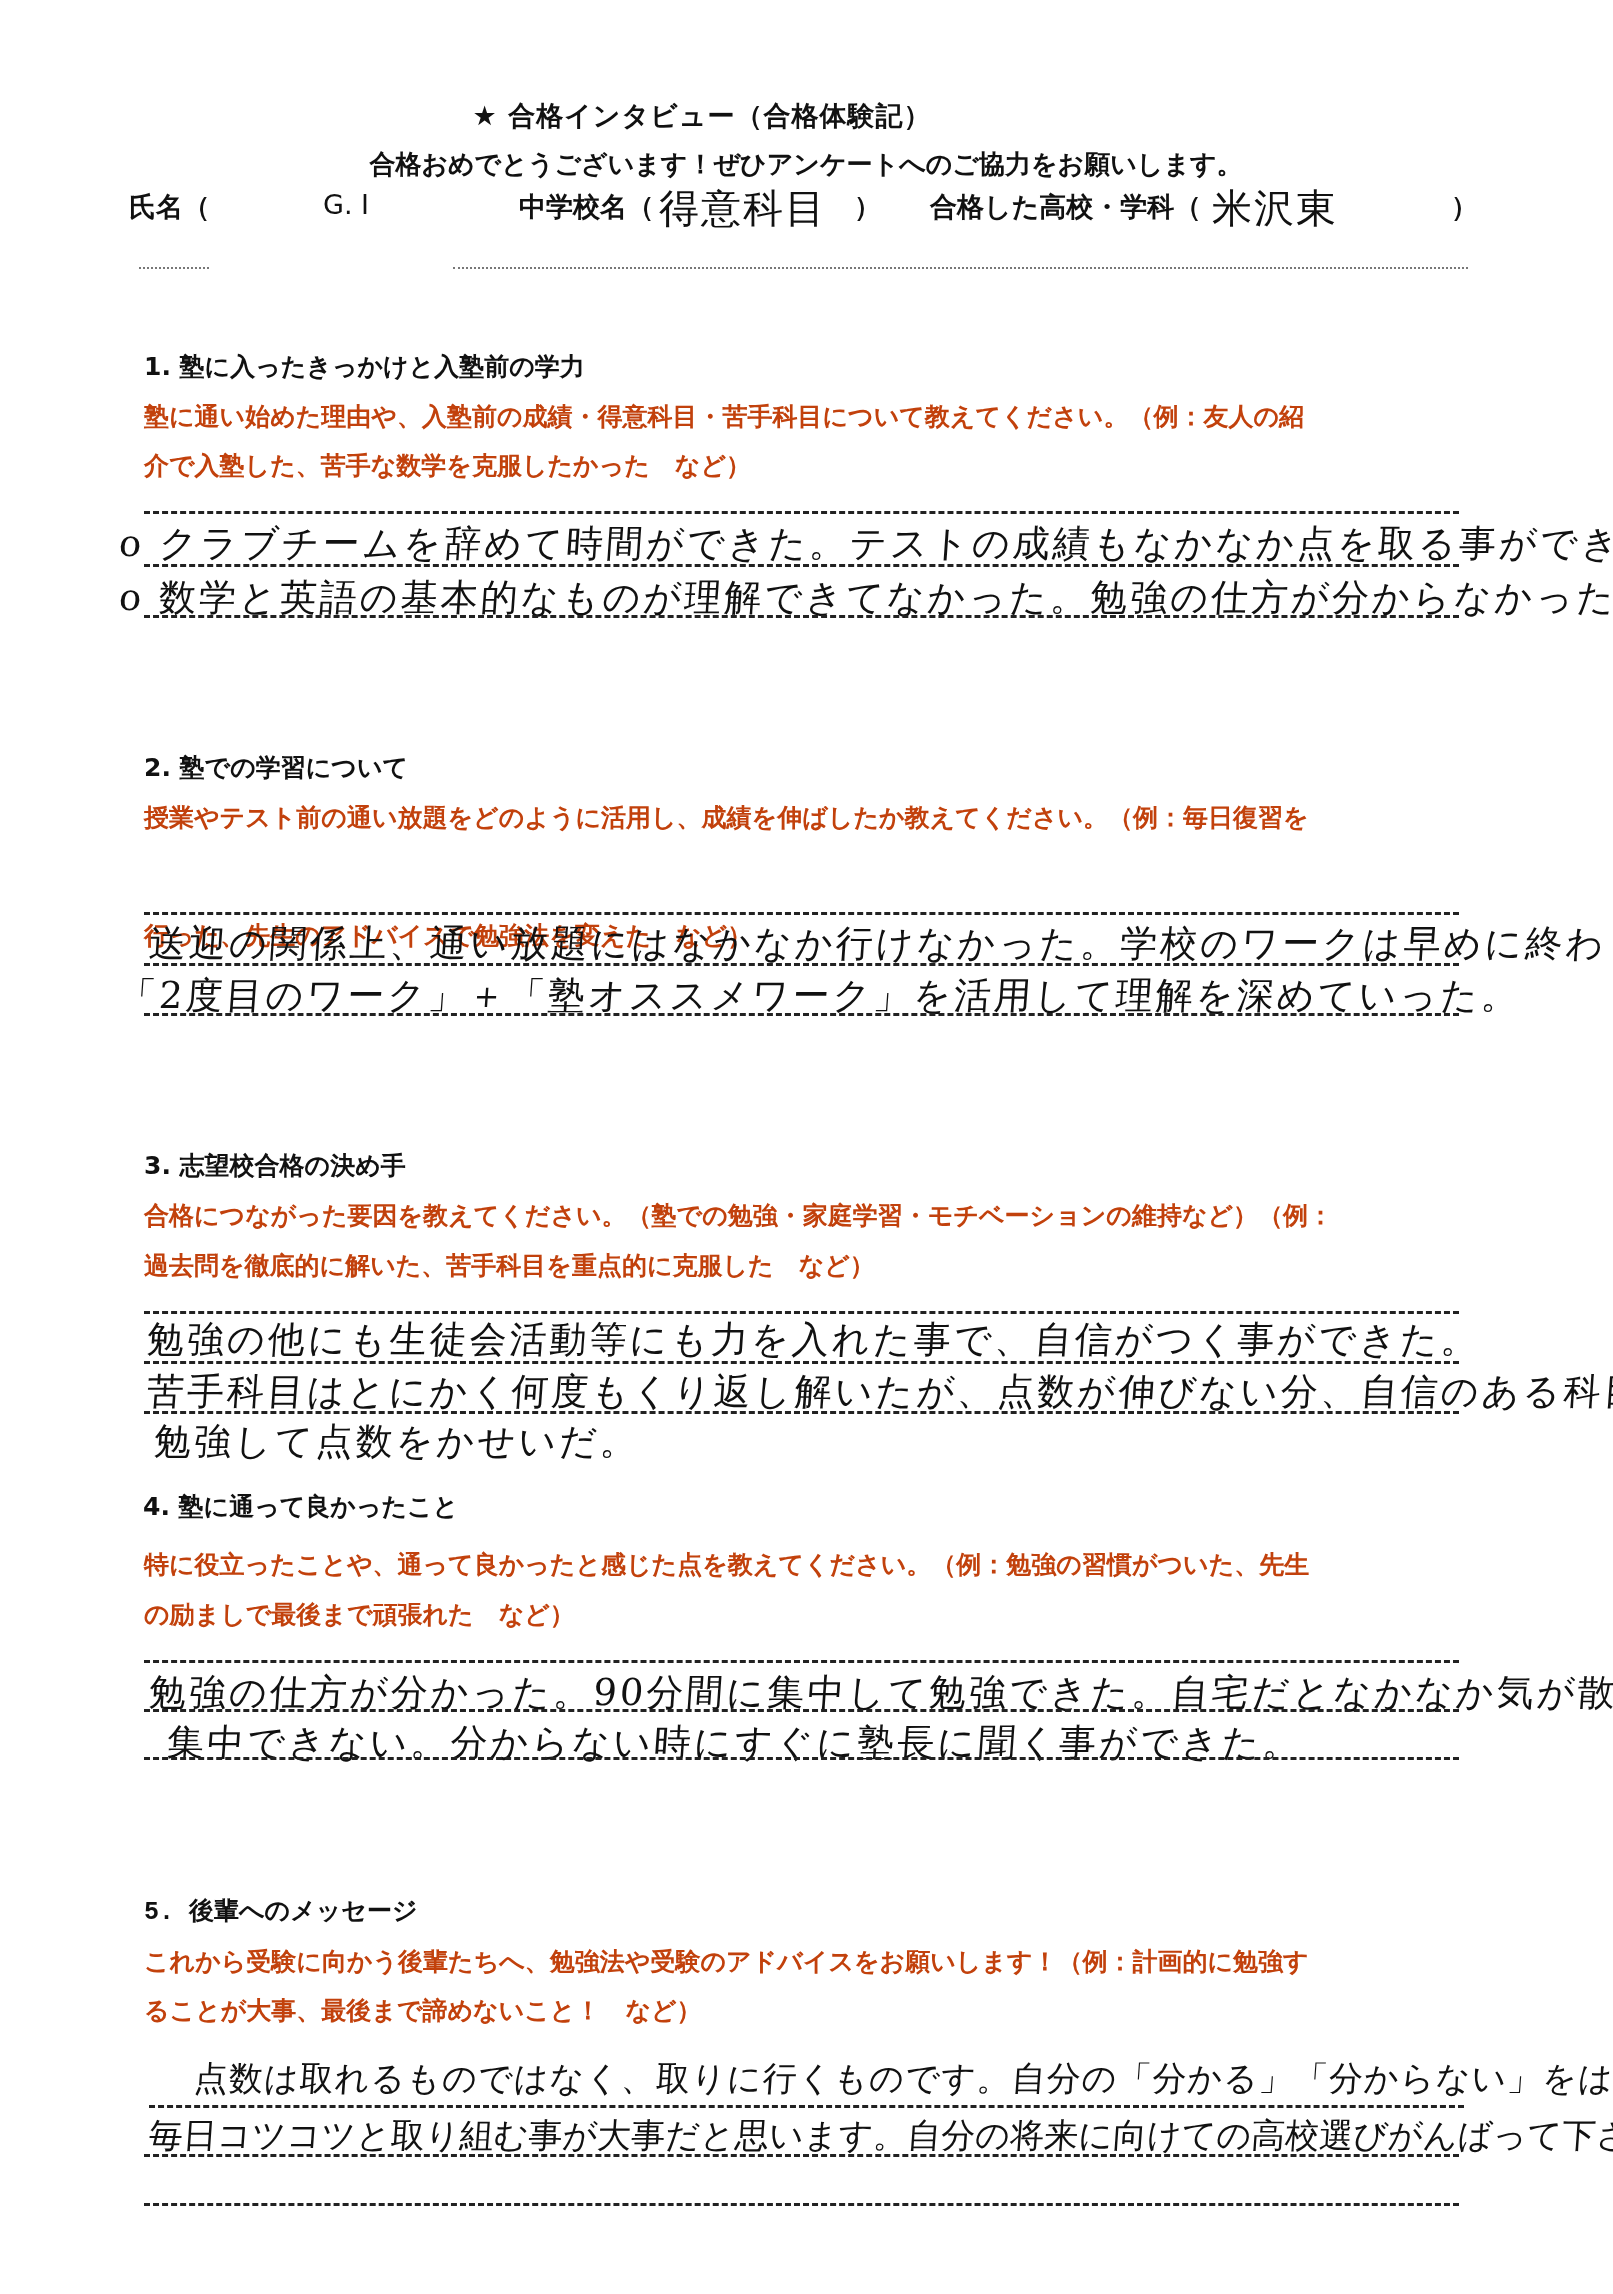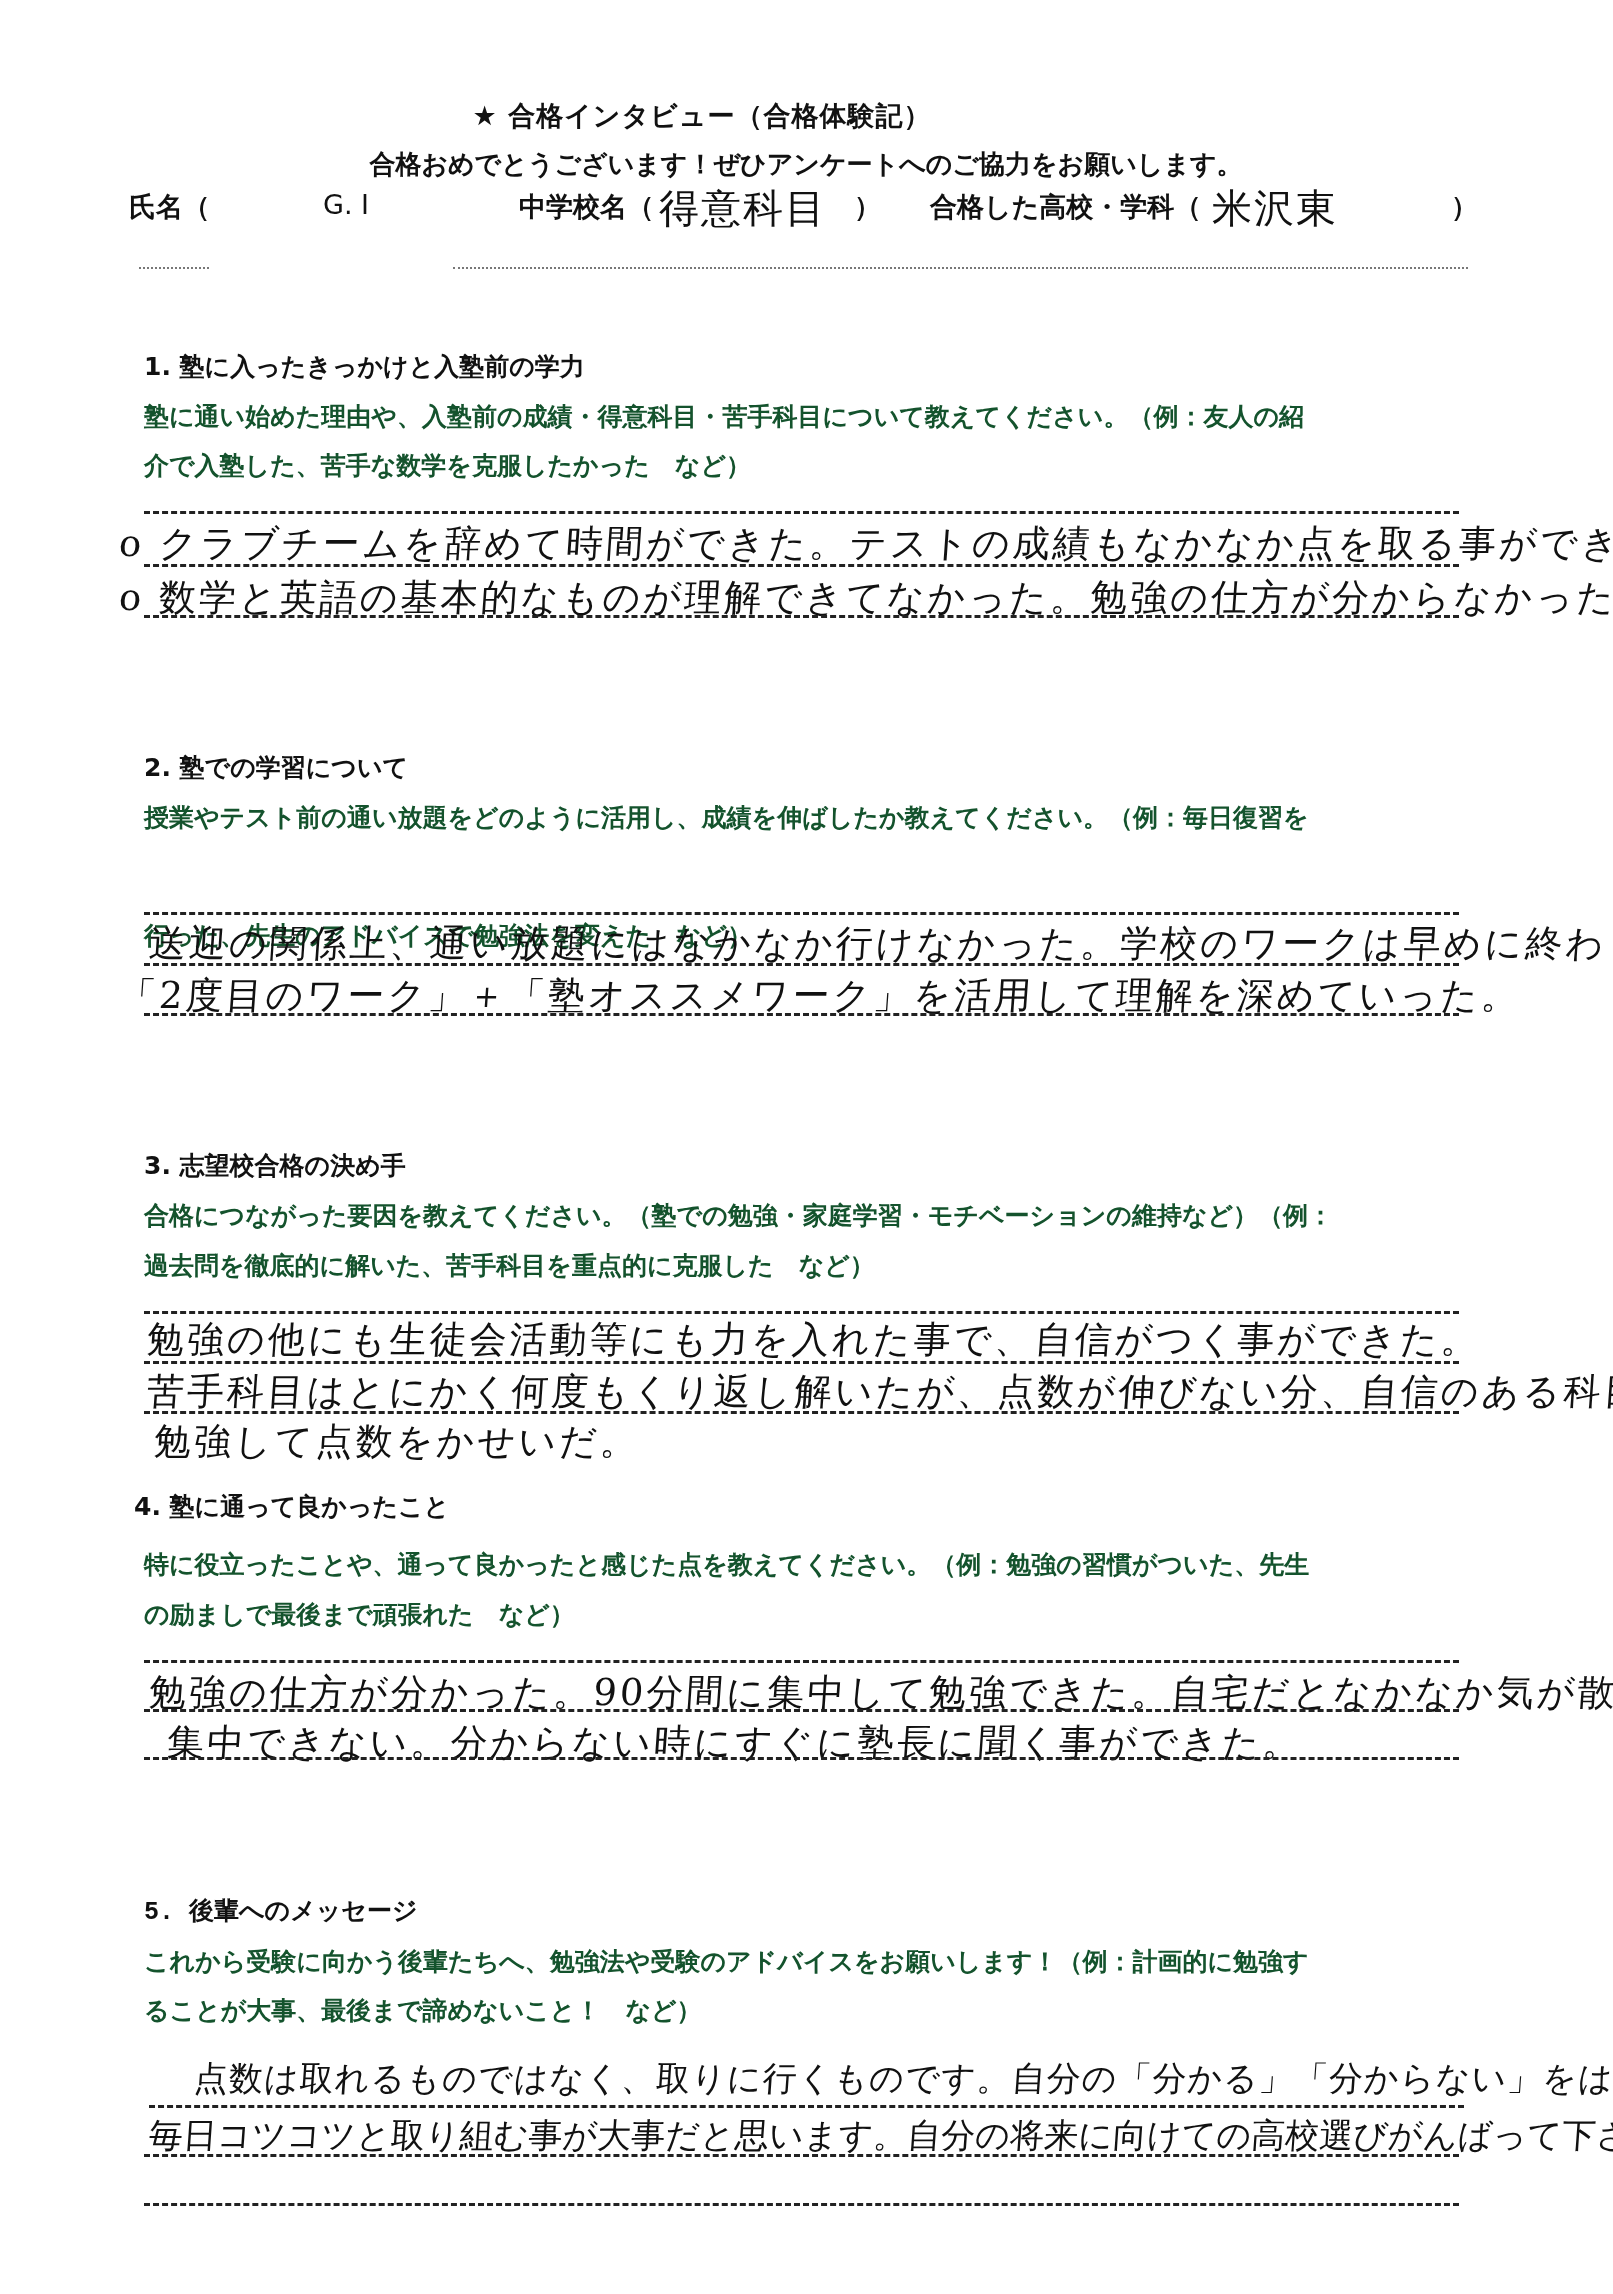--- a/index.html
+++ b/index.html
@@ -6,21 +6,21 @@
   body { width:1614px; height:2294px; position:relative; overflow:hidden;
          font-family:"DejaVu Sans", "Liberation Sans", sans-serif; color:#111; }
   .abs { position:absolute; white-space:nowrap; }
   .title { top:98px; left:0; width:1404px; text-align:center; font-size:27px; font-weight:bold; letter-spacing:1px; }
   .subtitle { top:147px; left:0; width:1612px; text-align:center; font-size:26px; font-weight:bold; }
   .namerow { top:189px; font-size:27px; font-weight:bold; }
   .hw { font-family:"DejaVu Serif", "Liberation Serif", serif; font-weight:normal; font-size:40px; letter-spacing:2px; }
   .dotline { position:absolute; height:0; border-top:2px dotted #777; }
   .dashline { position:absolute; height:0; border-top:3px dashed #222; }
   .sec-h { font-size:25px; font-weight:bold; }
-  .prompt { font-size:25px; font-weight:bold; color:#14532d; }
+  .prompt { font-size:25px; font-weight:bold; color:#c2410c; }
   .ans { font-family:"DejaVu Serif", "Liberation Serif", serif; font-size:37px; letter-spacing:3px; color:#111; transform:skewX(-4deg); }
 </style>
 </head>
 <body>
 
 <div class="abs title">★ 合格インタビュー（合格体験記）</div>
 <div class="abs subtitle">合格おめでとうございます！ぜひアンケートへのご協力をお願いします。</div>
 
 <div>
   <span class="abs namerow" style="left:129px;">氏名（</span>
@@ -63,21 +63,21 @@
   <div class="abs prompt" style="left:144px; top:1249px;">過去問を徹底的に解いた、苦手科目を重点的に克服した　など）</div>
   <div class="dashline" style="left:144px; width:1315px; top:1311px;"></div>
   <div class="abs ans" style="left:147px; top:1315px;">勉強の他にも生徒会活動等にも力を入れた事で、自信がつく事ができた。</div>
   <div class="dashline" style="left:144px; width:1315px; top:1361px;"></div>
   <div class="abs ans" style="left:147px; top:1367px;">苦手科目はとにかく何度もくり返し解いたが、点数が伸びない分、自信のある科目を</div>
   <div class="dashline" style="left:144px; width:1315px; top:1411px;"></div>
   <div class="abs ans" style="left:154px; top:1417px;">勉強して点数をかせいだ。</div>
 </section>
 
 <section>
-  <div class="abs sec-h" style="left:134px; top:1490px;">4. 塾に通って良かったこと</div>
+  <div class="abs sec-h" style="left:143px; top:1490px;">4. 塾に通って良かったこと</div>
   <div class="abs prompt" style="left:144px; top:1548px;">特に役立ったことや、通って良かったと感じた点を教えてください。（例：勉強の習慣がついた、先生</div>
   <div class="abs prompt" style="left:144px; top:1598px;">の励ましで最後まで頑張れた　など）</div>
   <div class="dashline" style="left:144px; width:1315px; top:1660px;"></div>
   <div class="abs ans" style="left:149px; top:1668px;">勉強の仕方が分かった。90分間に集中して勉強できた。自宅だとなかなか気が散って</div>
   <div class="dashline" style="left:144px; width:1315px; top:1709px;"></div>
   <div class="abs ans" style="left:167px; top:1718px;">集中できない。分からない時にすぐに塾長に聞く事ができた。</div>
   <div class="dashline" style="left:144px; width:1315px; top:1757px;"></div>
 </section>
 
 <section>

